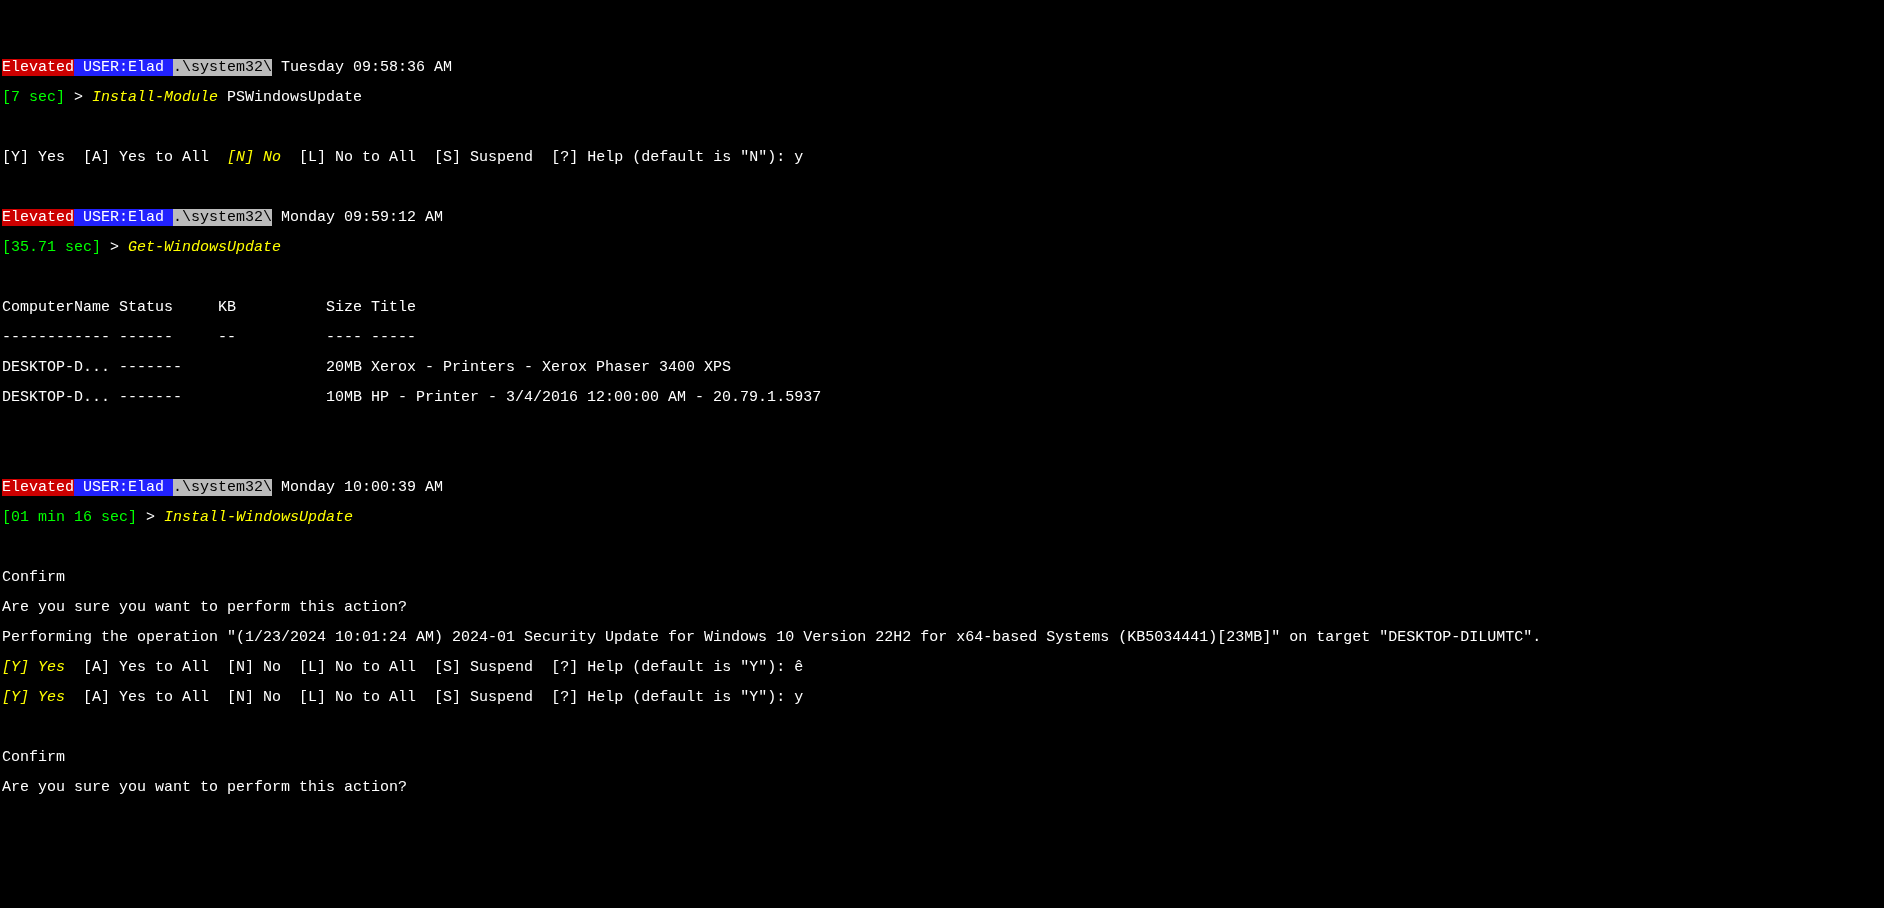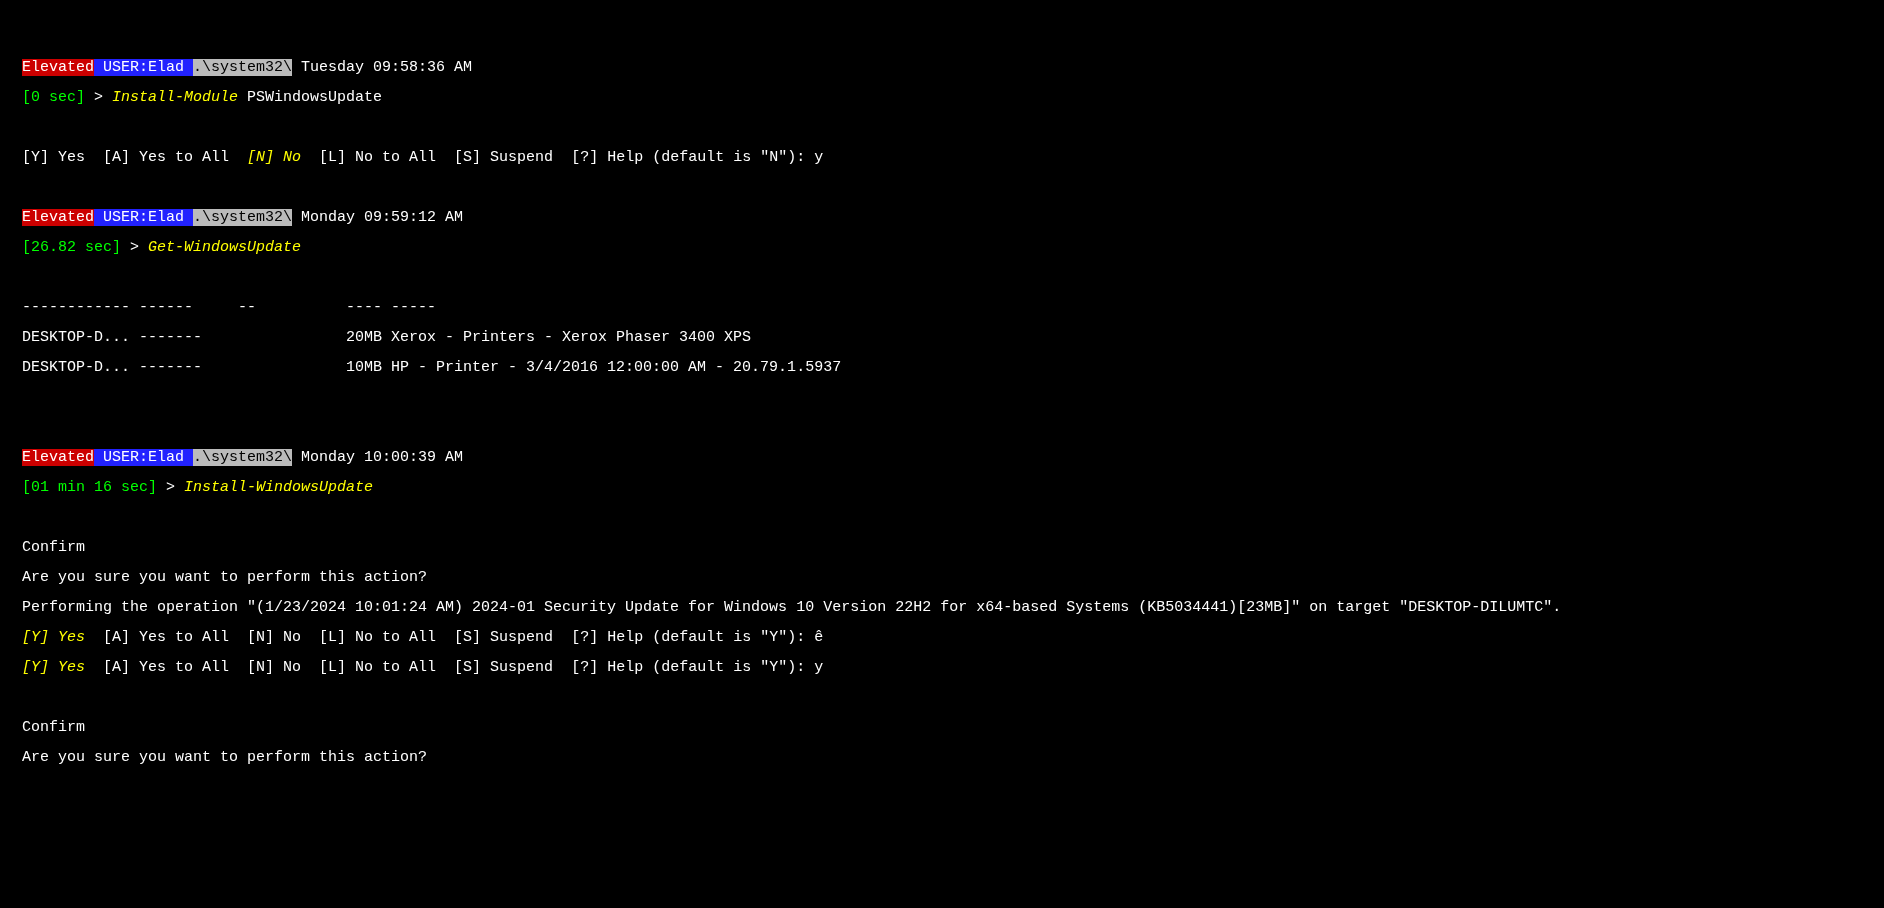--- a/index.html
+++ b/index.html
@@ -13,35 +13,36 @@
     white-space: pre;
     overflow-x: auto;
   }
   .term { padding: 0 2px; }
   .red-bg { background: #c00; color: #fff; }
   .blue-bg { background: #22f; color: #fff; }
   .gray-bg { background: #bbb; color: #000; }
   .green { color: #0f0; }
   .yellow { color: #ff0; font-style: italic; }
   .white { color: #fff; }
-  .line { display: block; margin-left: 20px; }
+  .line { display: block; }
 </style>
 </head>
 <body>
 
 
 <div class="term">
 <span class="line"><span class="red-bg">Elevated</span><span class="blue-bg"> USER:Elad </span><span class="gray-bg">.\system32\</span><span class="white"> Tuesday 09:58:36 AM</span></span>
-<span class="line"><span class="green">[0 sec]</span><span class="white"> &gt; </span><span class="yellow">Install-Module</span><span class="white"> PSWindowsUpdate</span></span>
+<span class="line"><span class="green">[7 sec]</span><span class="white"> &gt; </span><span class="yellow">Install-Module</span><span class="white"> PSWindowsUpdate</span></span>
 <span class="line"> </span>
 <span class="line"><span class="white">[Y] Yes  </span><span class="white">[A] Yes to All  </span><span class="yellow">[N] No</span><span class="white">  [L] No to All  </span><span class="white">[S] Suspend  </span><span class="white">[?] Help (default is "N"): </span><span class="white">y</span></span>
 <span class="line"> </span>
 <span class="line"><span class="red-bg">Elevated</span><span class="blue-bg"> USER:Elad </span><span class="gray-bg">.\system32\</span><span class="white"> Monday 09:59:12 AM</span></span>
-<span class="line"><span class="green">[26.82 sec]</span><span class="white"> &gt; </span><span class="yellow">Get-WindowsUpdate</span></span>
+<span class="line"><span class="green">[35.71 sec]</span><span class="white"> &gt; </span><span class="yellow">Get-WindowsUpdate</span></span>
 <span class="line"> </span>
+<span class="line white">ComputerName Status     KB          Size Title</span>
 <span class="line white">------------ ------     --          ---- -----</span>
 <span class="line white">DESKTOP-D... -------                20MB Xerox - Printers - Xerox Phaser 3400 XPS</span>
 <span class="line white">DESKTOP-D... -------                10MB HP - Printer - 3/4/2016 12:00:00 AM - 20.79.1.5937</span>
 <span class="line"> </span>
 <span class="line"> </span>
 <span class="line"><span class="red-bg">Elevated</span><span class="blue-bg"> USER:Elad </span><span class="gray-bg">.\system32\</span><span class="white"> Monday 10:00:39 AM</span></span>
 <span class="line"><span class="green">[01 min 16 sec]</span><span class="white"> &gt; </span><span class="yellow">Install-WindowsUpdate</span></span>
 <span class="line"> </span>
 <span class="line white">Confirm</span>
 <span class="line white">Are you sure you want to perform this action?</span>

